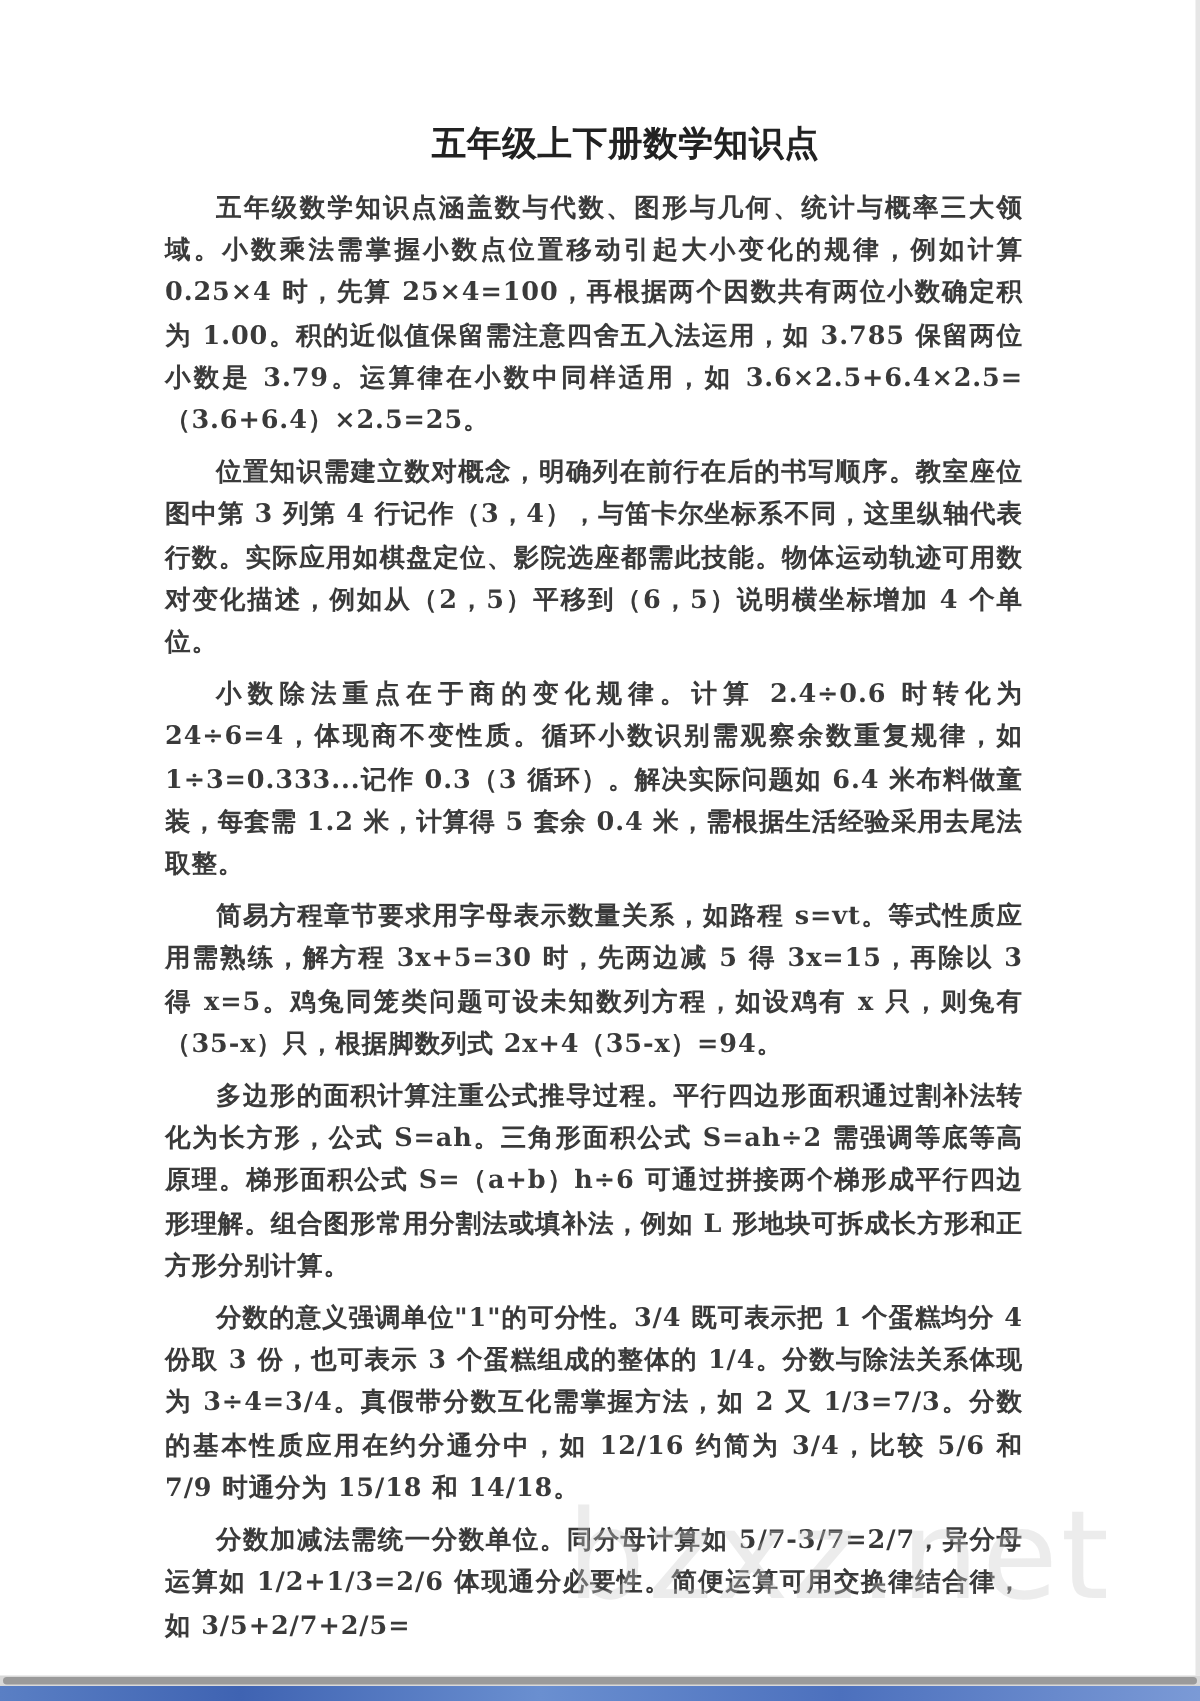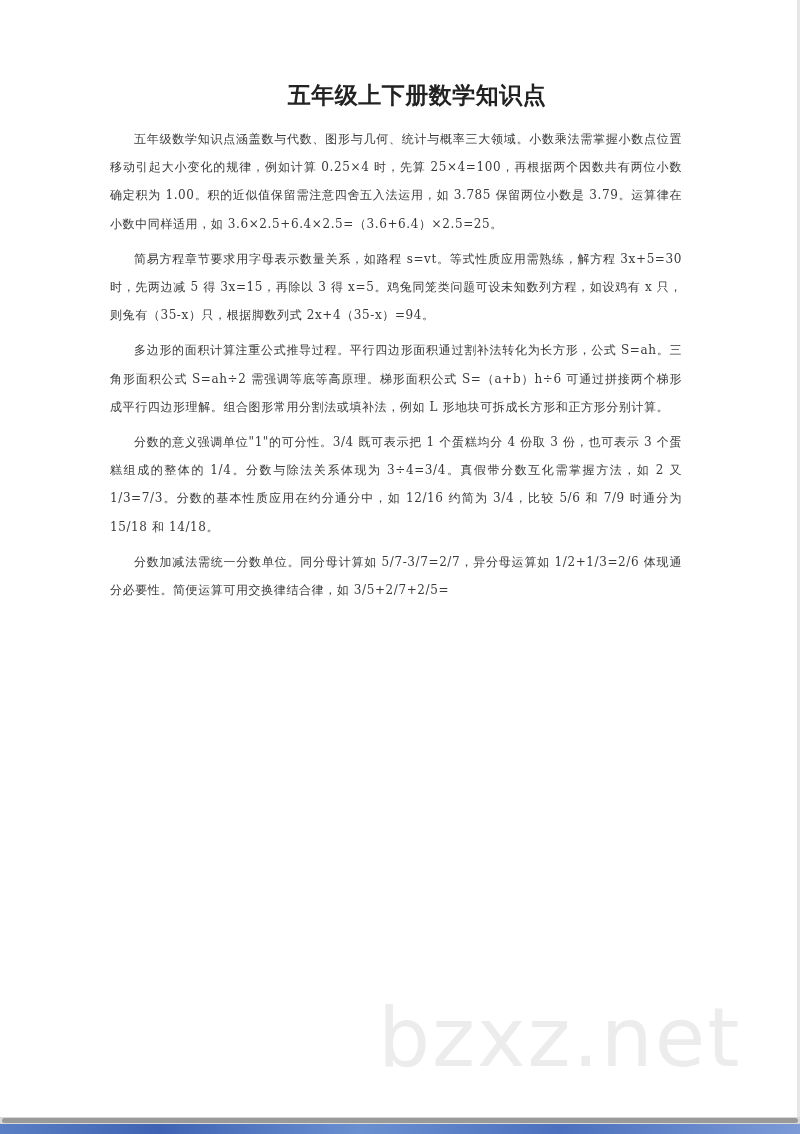--- a/index.html
+++ b/index.html
@@ -32,27 +32,28 @@
       font-weight: bold;
       font-size: 23px;
       color: #222222;
       letter-spacing: 0.5px;
       padding-left: 36px;
     }
     .body {
       position: absolute; left: 110px; top: 125px; width: 572px;
     }
     .para {
-      font-size: 12px;
+      font-size: 17px;
       line-height: 28.2px;
       text-indent: 2em;
       text-align: justify;
       color: #3a3a3a;
       margin-bottom: 7px;
       letter-spacing: 0.6px;
+      font-weight: bold;
     }
     .watermark {
       position: absolute; left: 378px; top: 990px;
       font-family: "DejaVu Sans", "Liberation Sans", sans-serif;
       font-weight: normal;
       font-size: 82px;
       color: rgba(200,200,200,0.35);
       letter-spacing: 2px;
       pointer-events: none;
     }
@@ -74,20 +75,22 @@
     }
   </style>
 </head>
 <body>
 
 <div class="viewport">
   <div class="page">
     <h1 class="title">五年级上下册数学知识点</h1>
     <div class="body">
       <p class="para">五年级数学知识点涵盖数与代数、图形与几何、统计与概率三大领域。小数乘法需掌握小数点位置移动引起大小变化的规律，例如计算 0.25×4 时，先算 25×4=100，再根据两个因数共有两位小数确定积为 1.00。积的近似值保留需注意四舍五入法运用，如 3.785 保留两位小数是 3.79。运算律在小数中同样适用，如 3.6×2.5+6.4×2.5=（3.6+6.4）×2.5=25。</p>
+      <p class="para">位置知识需建立数对概念，明确列在前行在后的书写顺序。教室座位图中第 3 列第 4 行记作（3，4），与笛卡尔坐标系不同，这里纵轴代表行数。实际应用如棋盘定位、影院选座都需此技能。物体运动轨迹可用数对变化描述，例如从（2，5）平移到（6，5）说明横坐标增加 4 个单位。</p>
+      <p class="para">小数除法重点在于商的变化规律。计算 2.4÷0.6 时转化为 24÷6=4，体现商不变性质。循环小数识别需观察余数重复规律，如 1÷3=0.333...记作 0.3（3 循环）。解决实际问题如 6.4 米布料做童装，每套需 1.2 米，计算得 5 套余 0.4 米，需根据生活经验采用去尾法取整。</p>
       <p class="para">简易方程章节要求用字母表示数量关系，如路程 s=vt。等式性质应用需熟练，解方程 3x+5=30 时，先两边减 5 得 3x=15，再除以 3 得 x=5。鸡兔同笼类问题可设未知数列方程，如设鸡有 x 只，则兔有（35-x）只，根据脚数列式 2x+4（35-x）=94。</p>
       <p class="para">多边形的面积计算注重公式推导过程。平行四边形面积通过割补法转化为长方形，公式 S=ah。三角形面积公式 S=ah÷2 需强调等底等高原理。梯形面积公式 S=（a+b）h÷6 可通过拼接两个梯形成平行四边形理解。组合图形常用分割法或填补法，例如 L 形地块可拆成长方形和正方形分别计算。</p>
       <p class="para">分数的意义强调单位"1"的可分性。3/4 既可表示把 1 个蛋糕均分 4 份取 3 份，也可表示 3 个蛋糕组成的整体的 1/4。分数与除法关系体现为 3÷4=3/4。真假带分数互化需掌握方法，如 2 又 1/3=7/3。分数的基本性质应用在约分通分中，如 12/16 约简为 3/4，比较 5/6 和 7/9 时通分为 15/18 和 14/18。</p>
       <p class="para">分数加减法需统一分数单位。同分母计算如 5/7-3/7=2/7，异分母运算如 1/2+1/3=2/6 体现通分必要性。简便运算可用交换律结合律，如 3/5+2/7+2/5=</p>
     </div>
     <div class="watermark">bzxz.net</div>
   </div>
   <div class="right-edge"></div>
 </div>
 

